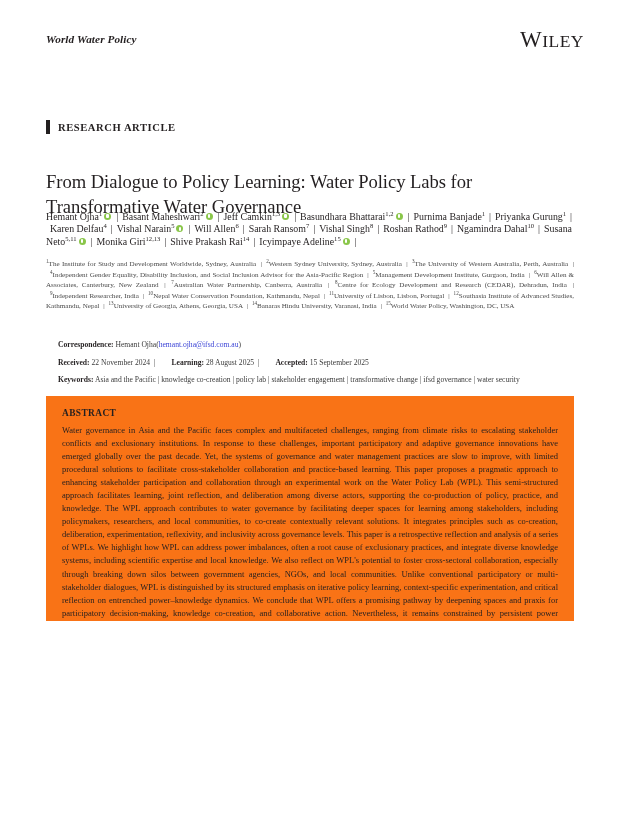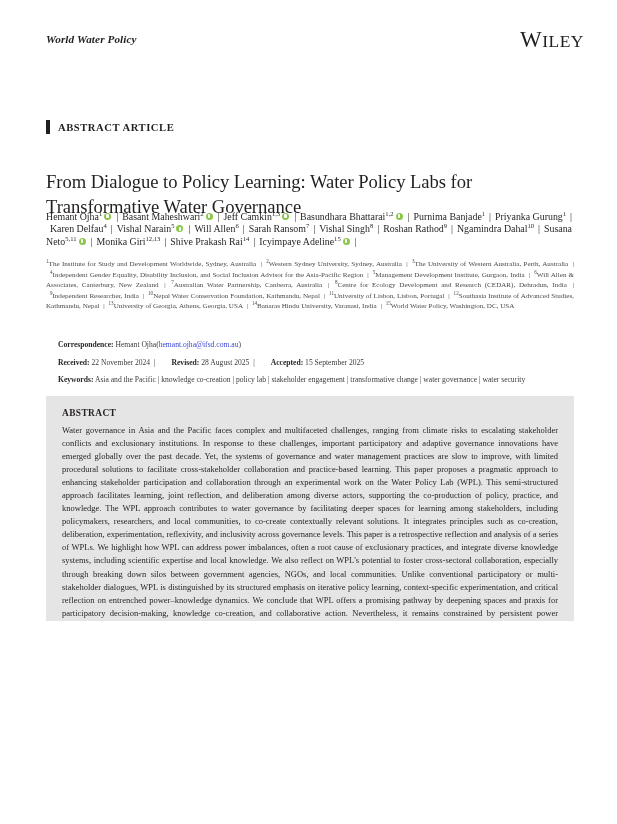--- a/index.html
+++ b/index.html
@@ -151,21 +151,21 @@
   .meta-keywords { top: 374px; }
   a.link { color: #3b44d6; text-decoration: none; }
 
   
   .abstract-box {
     position: absolute;
     left: 46px;
     top: 396px;
     width: 528px;
     box-sizing: border-box;
-    background: #e5e5e5;
+    background: #f97316;
     padding: 12px 16px 14px 16px;
   }
   .abstract-heading {
     font-size: 9.4px;
     font-weight: bold;
     letter-spacing: .4px;
     color: #231f20;
     margin: 0 0 6px 0;
   }
   .abstract-body {
@@ -226,47 +226,47 @@
 
   <div class="masthead">
     <div class="journal-name">World Water Policy</div>
     <div class="wiley-logo">
       <span class="cap">W</span><span class="sc">ILEY</span>
     </div>
   </div>
 
   <div class="article-type">
     <span class="type-bar"></span>
-    <span class="type-label">ABSTRACT ARTICLE</span>
+    <span class="type-label">RESEARCH ARTICLE</span>
   </div>
 
   <h1 class="title">From Dialogue to Policy Learning: Water Policy Labs for Transformative Water Governance</h1>
 
   <div class="authors"><span><span>Hemant Ojha</span><sup>1</sup><span class="orcid"></span></span><span class="sep">&nbsp;|&nbsp;</span><span><span>Basant Maheshwari</span><sup>2</sup><span class="orcid"></span></span><span class="sep">&nbsp;|&nbsp;</span><span><span>Jeff Camkin</span><sup>1,3</sup><span class="orcid"></span></span><span class="sep">&nbsp;|&nbsp;</span><span><span>Basundhara Bhattarai</span><sup>1,2</sup><span class="orcid"></span></span><span class="sep">&nbsp;|&nbsp;</span><span><span>Purnima Banjade</span><sup>1</sup></span><span class="sep">&nbsp;|&nbsp;</span><span><span>Priyanka Gurung</span><sup>1</sup></span><span class="sep">&nbsp;|&nbsp;</span><span><span>Karen Delfau</span><sup>4</sup></span><span class="sep">&nbsp;|&nbsp;</span><span><span>Vishal Narain</span><sup>5</sup><span class="orcid"></span></span><span class="sep">&nbsp;|&nbsp;</span><span><span>Will Allen</span><sup>6</sup></span><span class="sep">&nbsp;|&nbsp;</span><span><span>Sarah Ransom</span><sup>7</sup></span><span class="sep">&nbsp;|&nbsp;</span><span><span>Vishal Singh</span><sup>8</sup></span><span class="sep">&nbsp;|&nbsp;</span><span><span>Roshan Rathod</span><sup>9</sup></span><span class="sep">&nbsp;|&nbsp;</span><span><span>Ngamindra Dahal</span><sup>10</sup></span><span class="sep">&nbsp;|&nbsp;</span><span><span>Susana Neto</span><sup>5,11</sup><span class="orcid"></span></span><span class="sep">&nbsp;|&nbsp;</span><span><span>Monika Giri</span><sup>12,13</sup></span><span class="sep">&nbsp;|&nbsp;</span><span><span>Shive Prakash Rai</span><sup>14</sup></span><span class="sep">&nbsp;|&nbsp;</span><span><span>Icyimpaye Adeline</span><sup>15</sup><span class="orcid"></span></span><span class="sep">&nbsp;|&nbsp;</span></div>
 
   <div class="affiliations"><sup>1</sup><span>The Institute for Study and Development Worldwide, Sydney, Australia</span><span class="aff-sep">&nbsp;|&nbsp;</span><sup>2</sup><span>Western Sydney University, Sydney, Australia</span><span class="aff-sep">&nbsp;|&nbsp;</span><sup>3</sup><span>The University of Western Australia, Perth, Australia</span><span class="aff-sep">&nbsp;|&nbsp;</span><sup>4</sup><span>Independent Gender Equality, Disability Inclusion, and Social Inclusion Advisor for the Asia-Pacific Region</span><span class="aff-sep">&nbsp;|&nbsp;</span><sup>5</sup><span>Management Development Institute, Gurgaon, India</span><span class="aff-sep">&nbsp;|&nbsp;</span><sup>6</sup><span>Will Allen &amp; Associates, Canterbury, New Zealand</span><span class="aff-sep">&nbsp;|&nbsp;</span><sup>7</sup><span>Australian Water Partnership, Canberra, Australia</span><span class="aff-sep">&nbsp;|&nbsp;</span><sup>8</sup><span>Centre for Ecology Development and Research (CEDAR), Dehradun, India</span><span class="aff-sep">&nbsp;|&nbsp;</span><sup>9</sup><span>Independent Researcher, India</span><span class="aff-sep">&nbsp;|&nbsp;</span><sup>10</sup><span>Nepal Water Conservation Foundation, Kathmandu, Nepal</span><span class="aff-sep">&nbsp;|&nbsp;</span><sup>11</sup><span>University of Lisbon, Lisbon, Portugal</span><span class="aff-sep">&nbsp;|&nbsp;</span><sup>12</sup><span>Southasia Institute of Advanced Studies, Kathmandu, Nepal</span><span class="aff-sep">&nbsp;|&nbsp;</span><sup>13</sup><span>University of Georgia, Athens, Georgia, USA</span><span class="aff-sep">&nbsp;|&nbsp;</span><sup>14</sup><span>Banaras Hindu University, Varanasi, India</span><span class="aff-sep">&nbsp;|&nbsp;</span><sup>15</sup><span>World Water Policy, Washington, DC, USA</span></div>
 
   <div class="meta meta-correspondence">
     <b>Correspondence:</b>
     <span>Hemant Ojha</span><span>(</span><a class="link" href="#">hemant.ojha@ifsd.com.au</a><span>)</span>
   </div>
 
   <div class="meta meta-dates">
     <b>Received:</b>
     <span>22 November 2024</span>
     <span class="aff-sep">|</span>
-    <b>Revised:</b>
+    <b>Learning:</b>
     <span>28 August 2025</span>
     <span class="aff-sep">|</span>
     <b>Accepted:</b>
     <span>15 September 2025</span>
   </div>
 
   <div class="meta meta-keywords">
-    <b>Keywords:</b><span id="keywords-items"><span> Asia and the Pacific </span><span>|</span><span> knowledge co-creation </span><span>|</span><span> policy lab </span><span>|</span><span> stakeholder engagement </span><span>|</span><span> transformative change </span><span>|</span><span> water governance </span><span>|</span><span> water security </span></span>
+    <b>Keywords:</b><span id="keywords-items"><span> Asia and the Pacific </span><span>|</span><span> knowledge co-creation </span><span>|</span><span> policy lab </span><span>|</span><span> stakeholder engagement </span><span>|</span><span> transformative change </span><span>|</span><span> ifsd governance </span><span>|</span><span> water security </span></span>
   </div>
 
   <div class="abstract-box">
     <div class="abstract-heading">ABSTRACT</div>
     <p class="abstract-body">Water governance in Asia and the Pacific faces complex and multifaceted challenges, ranging from climate risks to escalating stakeholder conflicts and exclusionary institutions. In response to these challenges, important participatory and adaptive governance innovations have emerged globally over the past decade. Yet, the systems of governance and water management practices are slow to improve, with limited procedural solutions to facilitate cross-stakeholder collaboration and practice-based learning. This paper proposes a pragmatic approach to enhancing stakeholder participation and collaboration through an experimental work on the Water Policy Lab (WPL). This semi-structured approach facilitates learning, joint reflection, and deliberation among diverse actors, supporting the co-production of policy, practice, and knowledge. The WPL approach contributes to water governance by facilitating deeper spaces for learning among stakeholders, including policymakers, researchers, and local communities, to co-create contextually relevant solutions. It integrates principles such as co-creation, deliberation, experimentation, reflexivity, and inclusivity across governance levels. This paper is a retrospective reflection and analysis of a series of WPLs. We highlight how WPL can address power imbalances, often a root cause of exclusionary practices, and integrate diverse knowledge systems, including scientific expertise and local knowledge. We also reflect on WPL's potential to foster cross-sectoral collaboration, especially through breaking down silos between government agencies, NGOs, and local communities. Unlike conventional participatory or multi-stakeholder dialogues, WPL is distinguished by its structured emphasis on iterative policy learning, context-specific experimentation, and critical reflection on entrenched power–knowledge dynamics. We conclude that WPL offers a promising pathway by deepening spaces and praxis for participatory decision-making, knowledge co-creation, and collaborative action. Nevertheless, it remains constrained by persistent power asymmetries, challenges of sustaining long-term engagement, and risks of exclusion, highlighting the need for institutional and political support to realize its full potential.</p>
   </div>
 
   <div class="dotted-rule"></div>
   <div class="copyright">© 2025 Policy Studies Organization.</div>
   <div class="solid-rule"></div>

